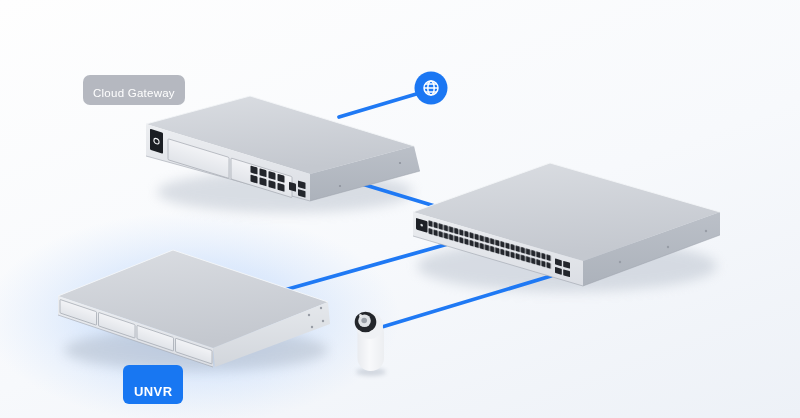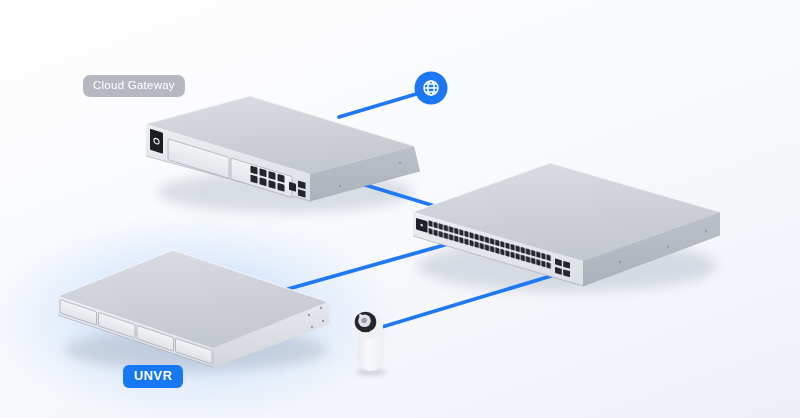--- a/index.html
+++ b/index.html
@@ -6,27 +6,27 @@
   .stage{
     position:relative;width:800px;height:418px;overflow:hidden;
     background:linear-gradient(160deg,#fefefe 0%,#f7f9fc 55%,#edf1f7 100%);
     font-family:"Liberation Sans",sans-serif;
   }
   .stage svg{position:absolute;left:0;top:0;}
   .label{
     position:absolute;
     font-size:11.5px;line-height:1.1;
     color:#fff;letter-spacing:.25px;
-    padding:4px 10px 5px;border-radius:7px;
+    padding:12px 10px 5px;border-radius:7px;
     white-space:nowrap;user-select:none;
   }
   .label.gray{background:rgba(168,172,181,.85);}
   .label.blue{
     background:#1877f2;font-weight:bold;font-size:13px;
-    border-radius:6px;padding:4px 11px 5px;letter-spacing:.4px;
+    border-radius:6px;padding:20px 11px 5px;letter-spacing:.4px;
   }
 </style>
 </head>
 <body>
 
 <div class="stage">
 
   <svg width="800" height="418" viewBox="0 0 800 418">
     <defs>
       <radialGradient id="glow" cx="50%" cy="50%" r="50%">

